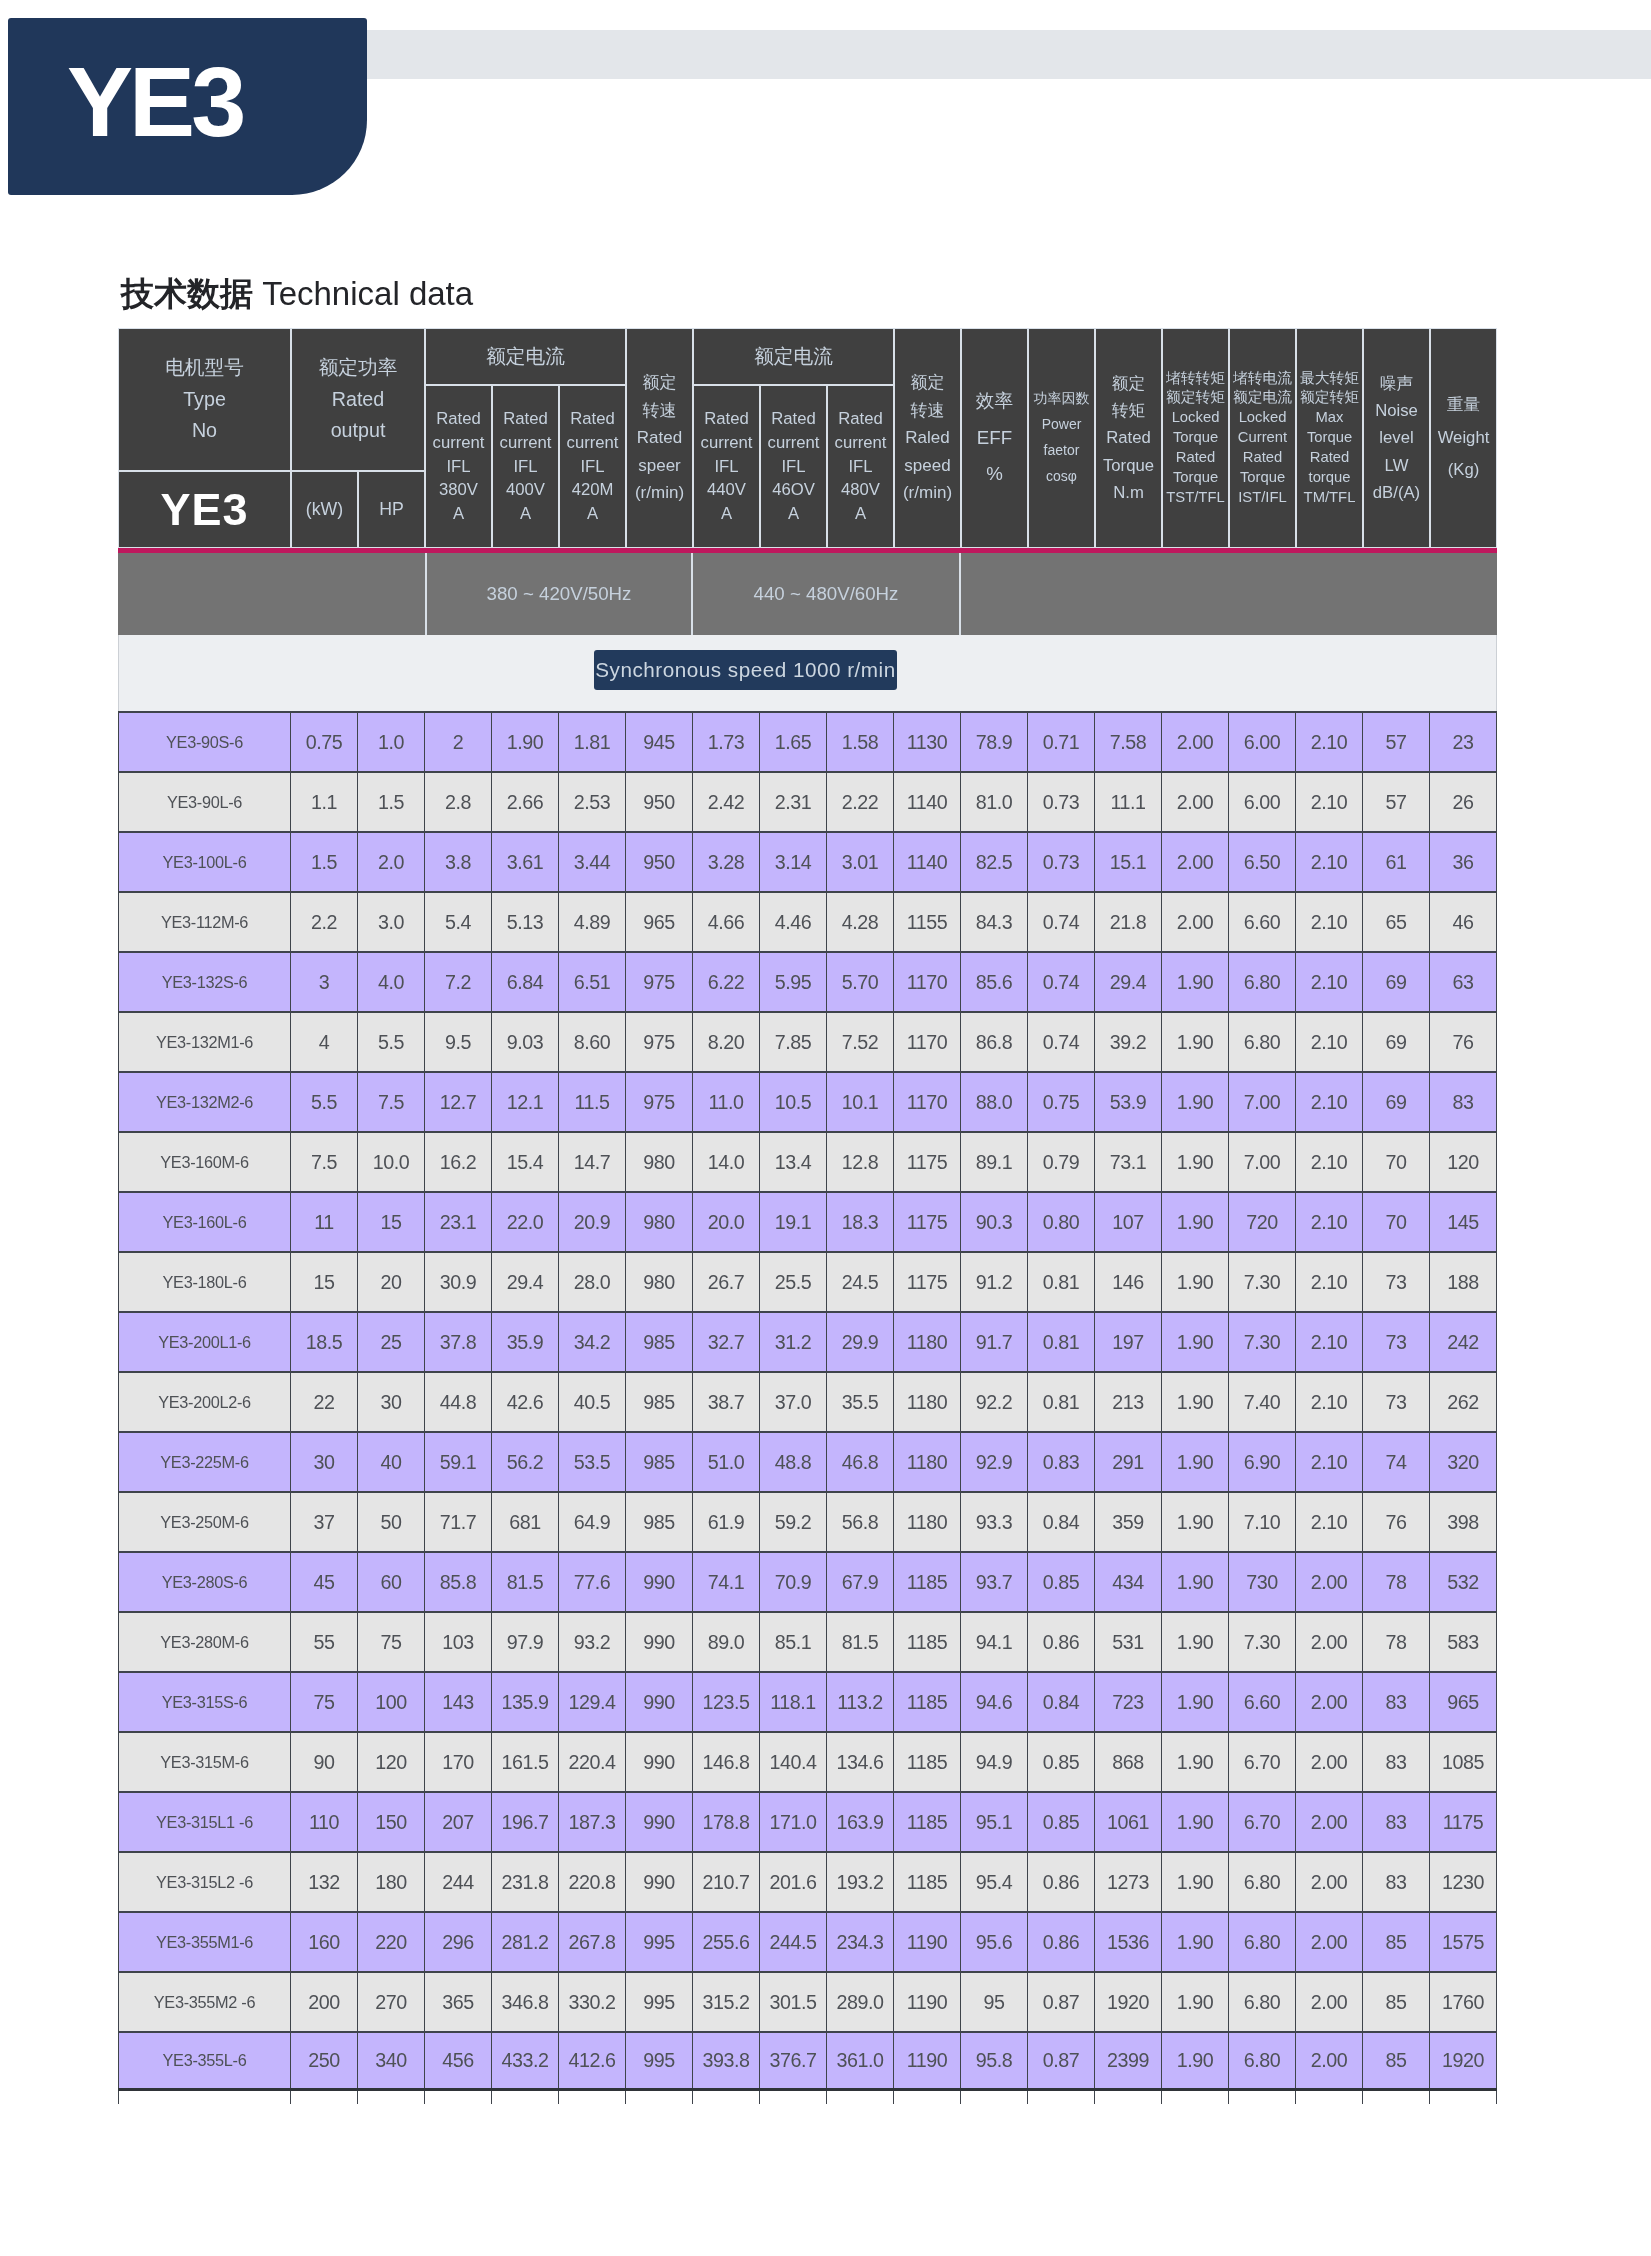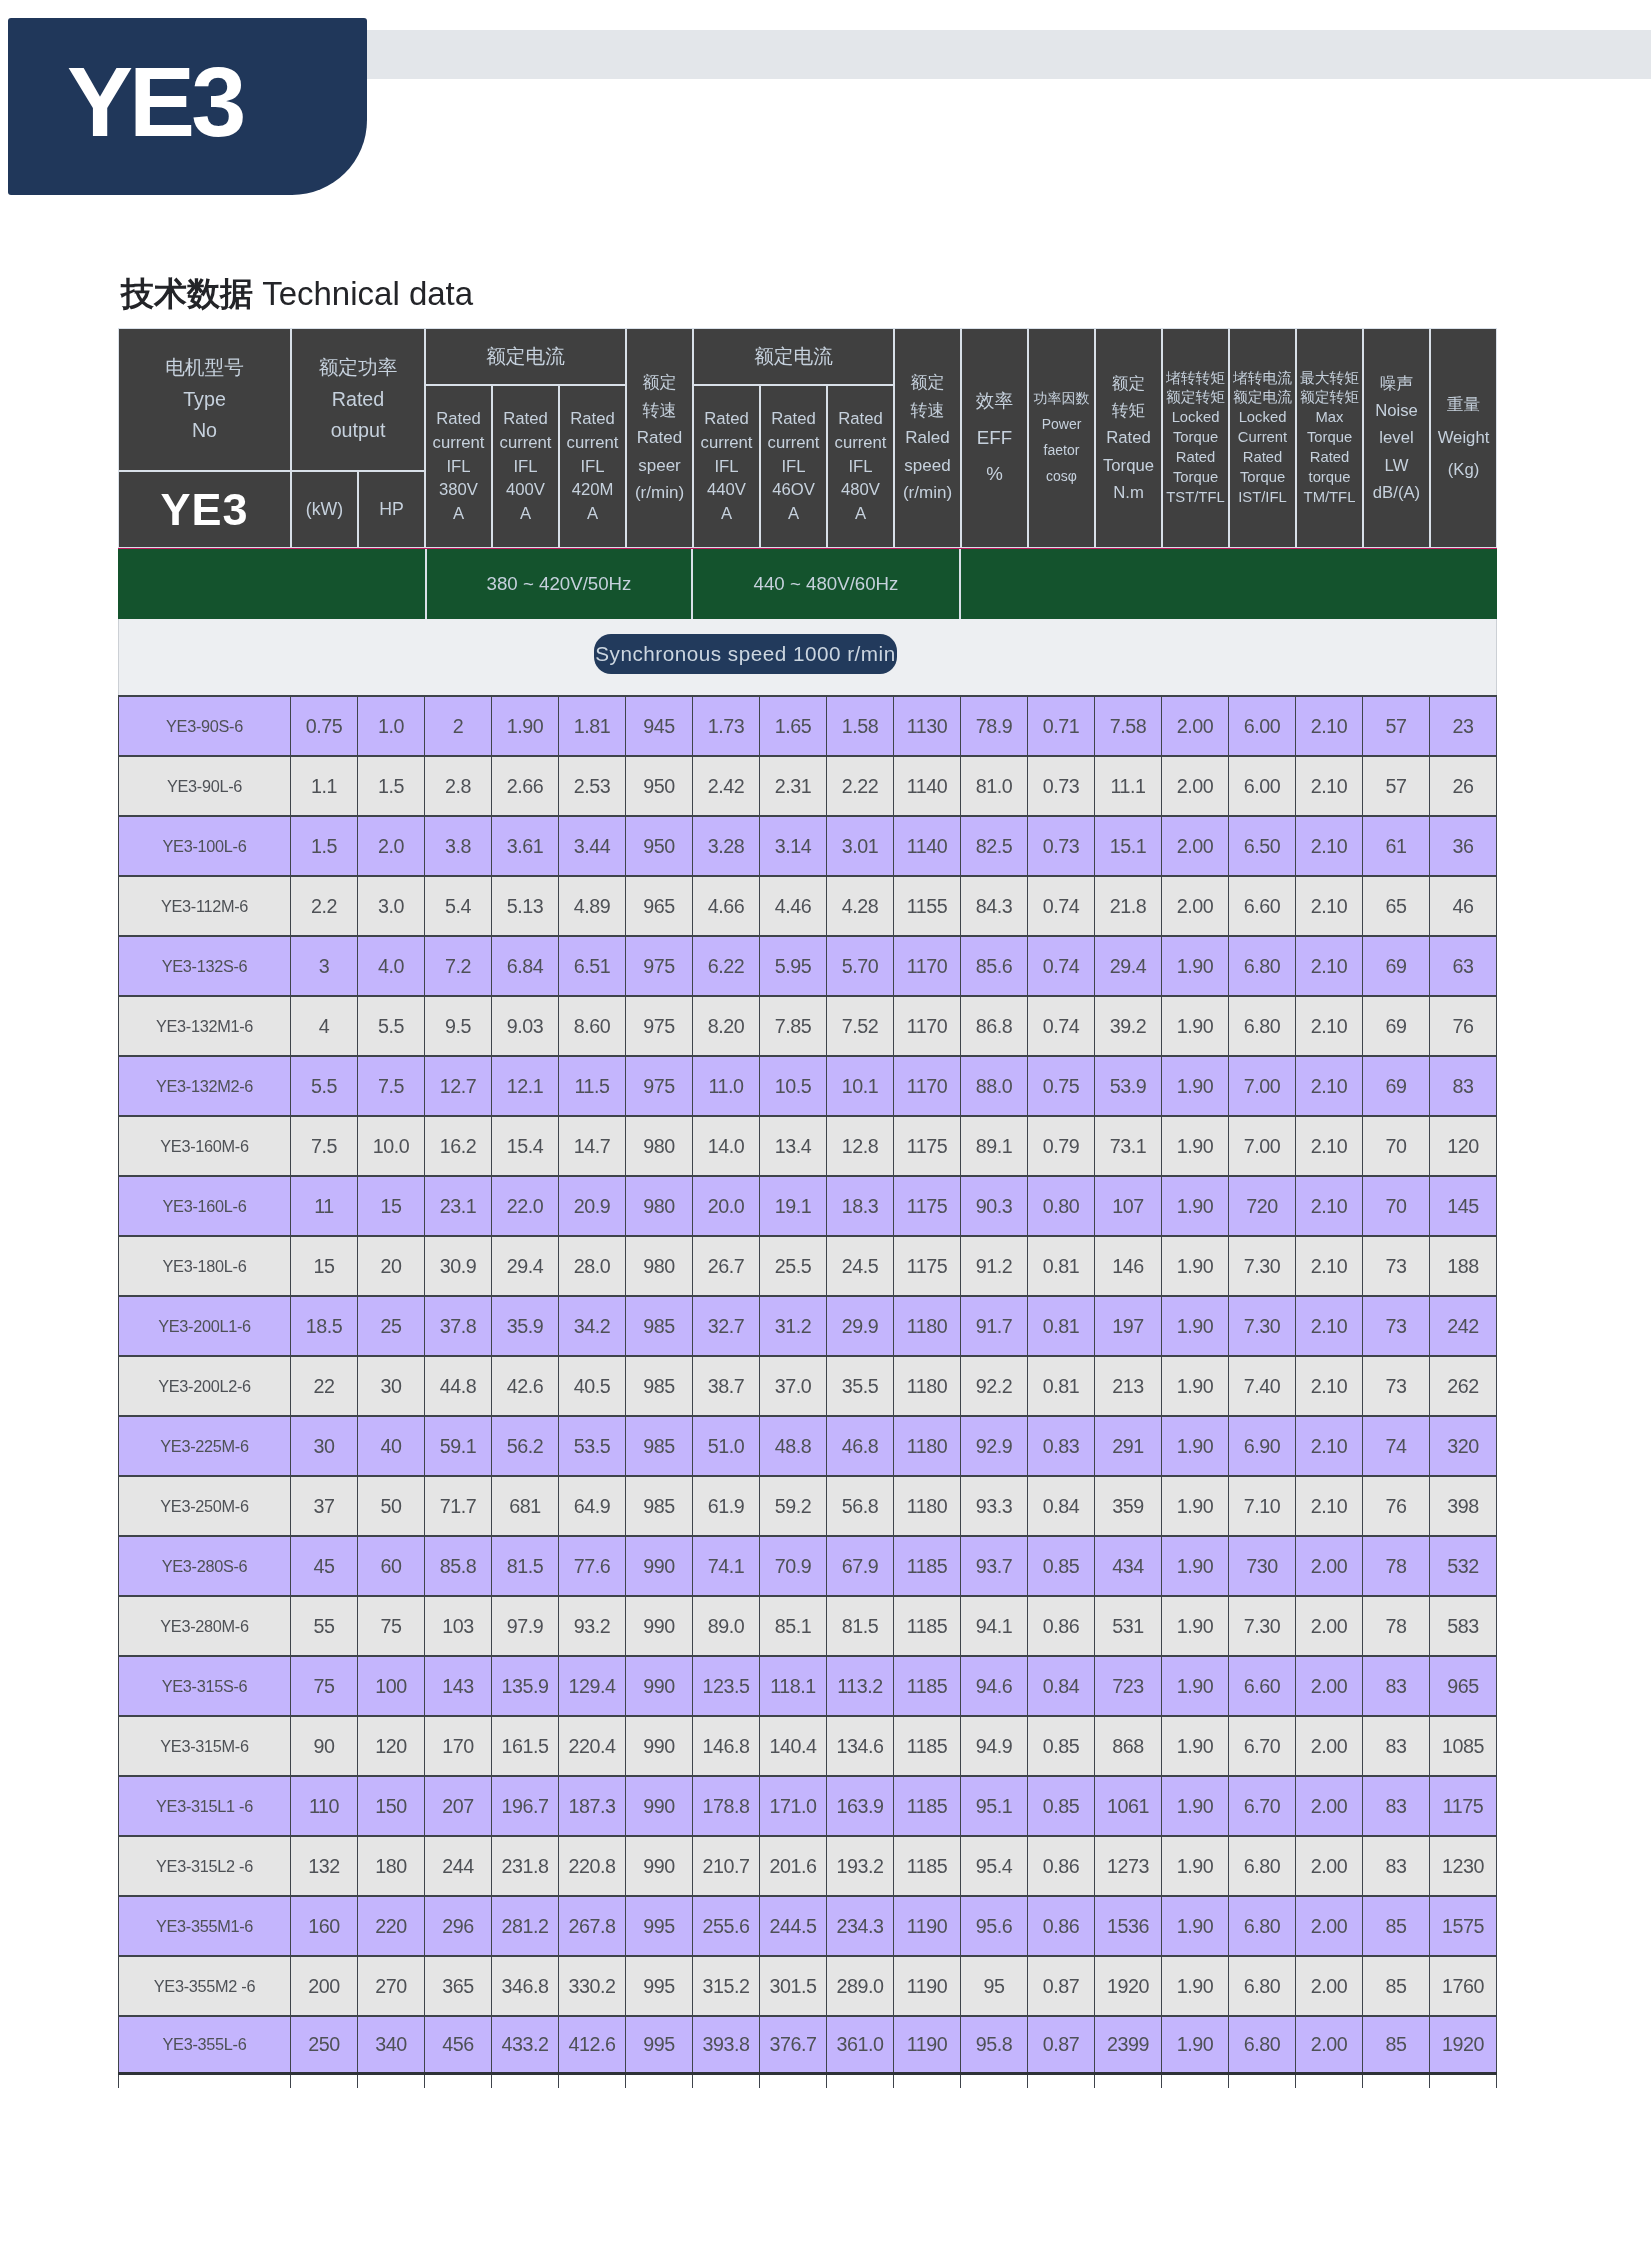--- a/index.html
+++ b/index.html
@@ -35,29 +35,29 @@
   .h-eff{grid-column:12;grid-row:1/4;font-size:18.7px;line-height:1.95}
   .h-pf{grid-column:13;grid-row:1/4;font-size:14px;line-height:1.85}
   .h-ntm{grid-column:14;grid-row:1/4;font-size:16.7px;line-height:1.62}
   .h-tst{grid-column:15;grid-row:1/4;font-size:14.8px;line-height:1.34}
   .h-ist{grid-column:16;grid-row:1/4;font-size:14.8px;line-height:1.34}
   .h-tm{grid-column:17;grid-row:1/4;font-size:14.8px;line-height:1.34}
   .h-noise{grid-column:18;grid-row:1/4;font-size:16.7px;line-height:1.62}
   .h-weight{grid-column:19;grid-row:1/4;font-size:16.7px;line-height:1.95}
 
   
-  .band{display:grid;grid-template-columns:307px 268px 268px 536px;height:71px;background:#14532d;
-        border-top:1px solid #be185d;box-sizing:border-box}
+  .band{display:grid;grid-template-columns:307px 268px 268px 536px;height:87px;background:#737373;
+        border-top:5px solid #be185d;box-sizing:border-box}
   .band-cell{display:flex;align-items:center;justify-content:center;color:#c6d1dd;font-size:18.7px;box-sizing:border-box}
   .band-cell.b50{border-left:2px solid #d9e0e8;border-right:2px solid #d9e0e8}
   .band-cell.b60{border-right:2px solid #d9e0e8}
 
   
   .gap{height:76px;background:#edeff2;position:relative;border-left:1px solid #ccd0d5;border-right:1px solid #ccd0d5;box-sizing:border-box}
-  .banner{position:absolute;left:475px;top:14.8px;width:303px;height:40px;background:#223a5c;border-radius:17px;
+  .banner{position:absolute;left:475px;top:14.8px;width:303px;height:40px;background:#223a5c;border-radius:3px;
           color:#ccd6e0;font-size:20.7px;display:flex;align-items:center;justify-content:center;letter-spacing:0.5px}
 
   
   .brow{display:grid;grid-template-columns:173px repeat(18,67px);height:60px;
         border-top:2px solid #3f444b;box-sizing:border-box}
   .brow.gray{background:#c4b5fd}
   .brow.lite{background:#e5e5e5}
   #tbody .brow:last-child{border-bottom:3px solid #2f3338}
   .bcell{border-right:1.6px solid #3f444b;display:flex;align-items:center;justify-content:center;
          font-size:19.7px;color:#4e5156;letter-spacing:-0.5px;box-sizing:border-box;overflow:hidden}

